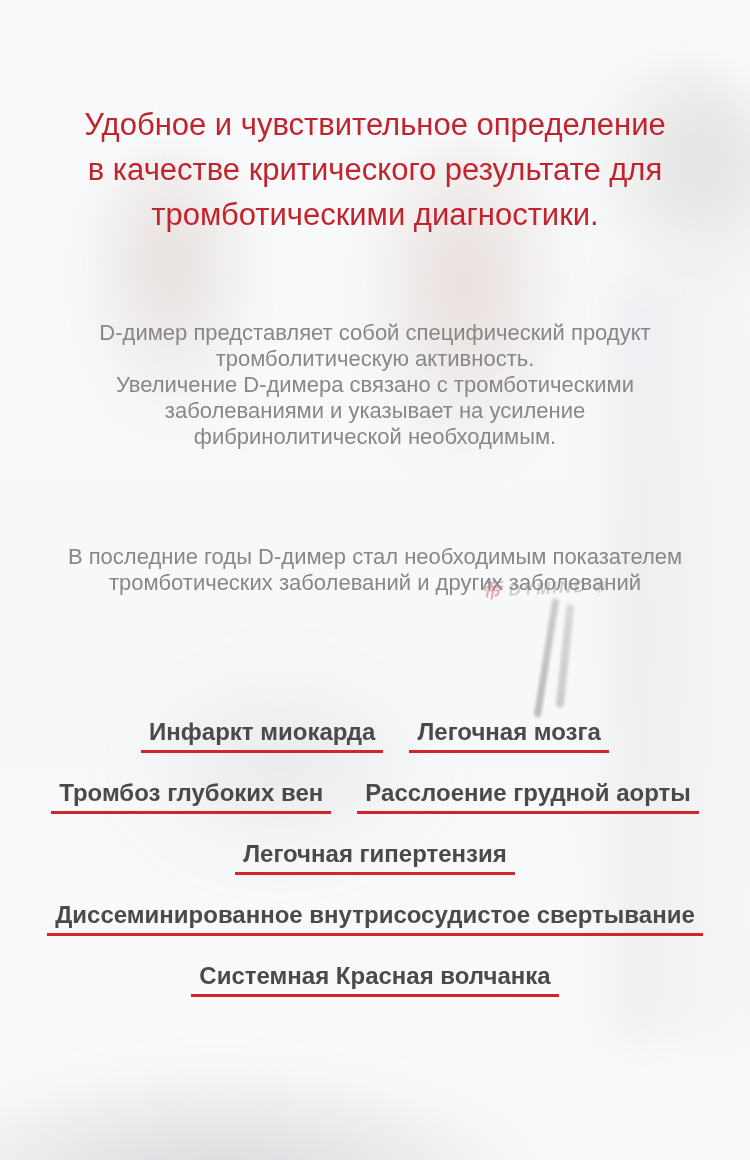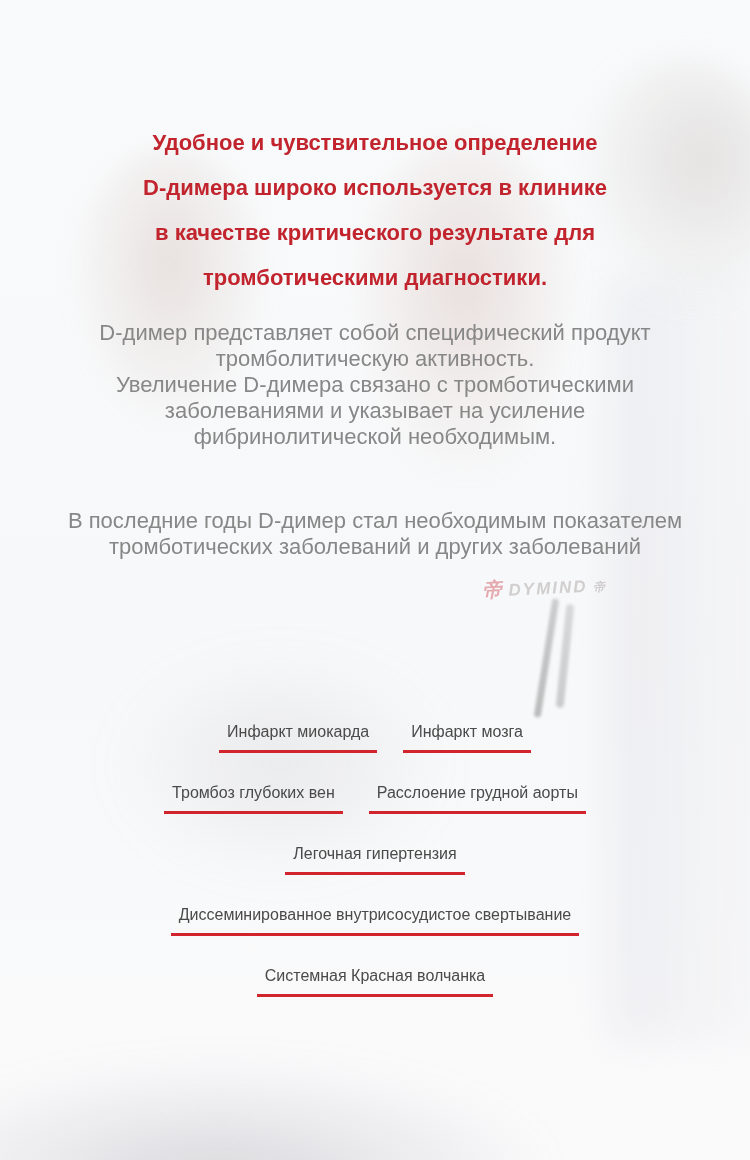--- a/index.html
+++ b/index.html
@@ -54,38 +54,38 @@
     font-style:italic; font-weight:bold;
     white-space:nowrap; letter-spacing:1px;
     pointer-events:none;
   }
   .wm-mark-l { font-size:20px; color:rgba(197,41,54,0.38); }
   .wm-brand  { font-size:17px; color:rgba(158,148,148,0.42); letter-spacing:2px; }
   .wm-mark-r { font-size:12px; color:rgba(150,140,140,0.38); }
 
   
   .headline {
-    position:absolute; top:120px; left:0; width:100%;
+    position:absolute; top:102px; left:0; width:100%;
     text-align:center;
-    font-size:22px; font-weight:bold; line-height:45px;
+    font-size:31px; font-weight:normal; line-height:45px;
     color:var(--accent-red, #c2242e);
   }
   .paragraph {
     position:absolute; left:0; width:100%;
     text-align:center;
     font-size:22px; line-height:26px;
     color:var(--body-gray, #878787);
   }
   .intro  { top:320px; }
-  .recent { top:508px; }
+  .recent { top:544px; }
 
   .conditions { position:absolute; top:720px; left:0; width:100%; }
   .cond-row { display:flex; justify-content:center; gap:26px; margin-bottom:28px; }
   .cond-item {
-    font-size:16px; font-weight:normal; line-height:24px;
+    font-size:24px; font-weight:bold; line-height:24px;
     color:var(--cond-dark, #4a4a4a);
     padding:0 8px 6px 8px;
     border-bottom:3px solid var(--underline-red, #d2242d);
     white-space:nowrap;
   }
 </style>
 </head>
 <body>
 
 <div class="canvas">
@@ -101,42 +101,41 @@
     <div class="pen pen-2"></div>
     <div class="watermark">
       <span class="wm-mark-l">帝</span>
       <span class="wm-brand">DYMIND</span>
       <span class="wm-mark-r">帝</span>
     </div>
   </div>
 
   <h1 class="headline" style="margin:0;">
     <div>Удобное и чувствительное определение</div>
-    <div>D-димера широко используется в клинике</div>
     <div>в качестве критического результате для</div>
     <div>тромботическими диагностики.</div>
   </h1>
 
   <div class="paragraph intro">
     <div>D-димер представляет собой специфический продукт</div>
     <div>тромболитическую активность.</div>
     <div>Увеличение D-димера связано с тромботическими</div>
     <div>заболеваниями и указывает на усиление</div>
     <div>фибринолитической необходимым.</div>
   </div>
 
   <div class="paragraph recent">
     <div>В последние годы D-димер стал необходимым показателем</div>
     <div>тромботических заболеваний и других заболеваний</div>
   </div>
 
   <div class="conditions">
     <div class="cond-row">
       <span class="cond-item">Инфаркт миокарда</span>
-      <span class="cond-item">Инфаркт мозга</span>
+      <span class="cond-item">Легочная мозга</span>
     </div>
     <div class="cond-row">
       <span class="cond-item">Тромбоз глубоких вен</span>
       <span class="cond-item">Расслоение грудной аорты</span>
     </div>
     <div class="cond-row">
       <span class="cond-item">Легочная гипертензия</span>
     </div>
     <div class="cond-row">
       <span class="cond-item">Диссеминированное внутрисосудистое свертывание</span>

